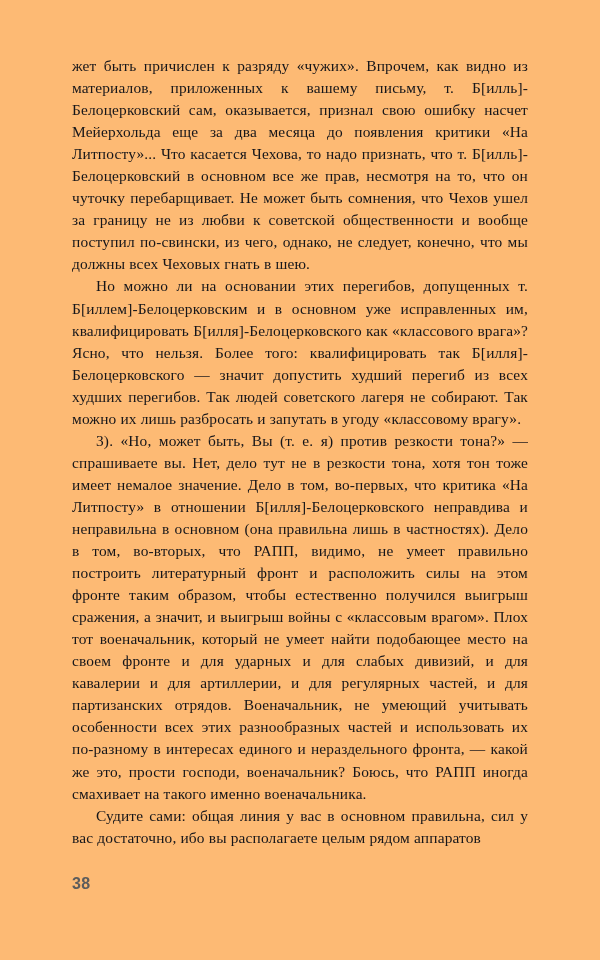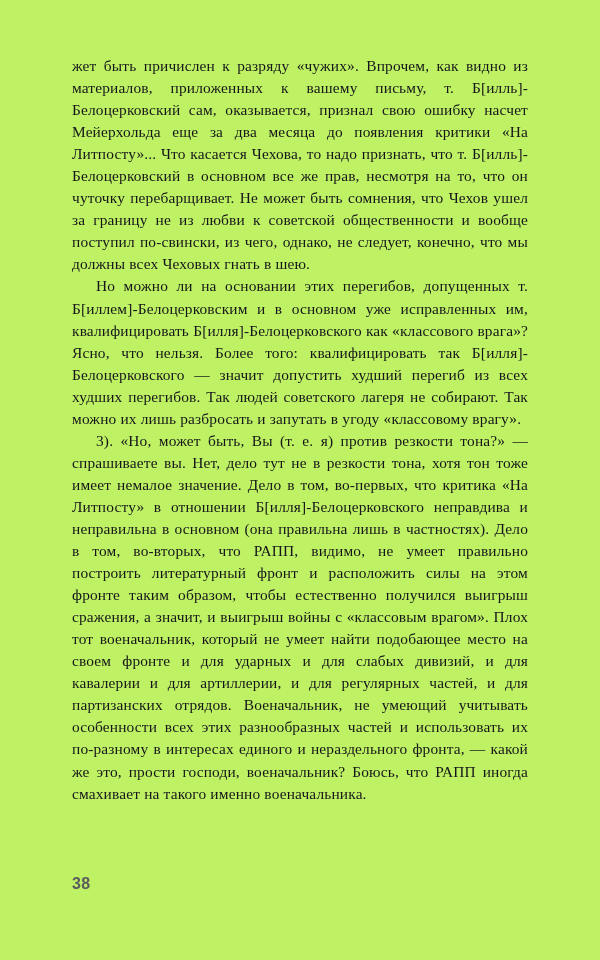--- a/index.html
+++ b/index.html
@@ -11,21 +11,21 @@
     height: 960px;
     background: #ffffff;
     font-family: "Liberation Serif", "DejaVu Serif", serif;
     overflow: hidden;
   }
 
   #page {
     position: relative;
     width: 600px;
     height: 960px;
-    background: #bef264;
+    background: #fdba74;
     box-sizing: border-box;
   }
 
   #text-column {
     position: absolute;
     left: 72px;
     top: 55px;
     width: 456px;
   }
 
@@ -63,17 +63,18 @@
 </style>
 </head>
 <body>
 
 <div id="page">
 
   <div id="text-column">
     <p class="para cont">жет быть причислен к разряду «чужих». Впрочем, как видно из материалов, приложенных к вашему письму, т. Б[илль]-Белоцерковский сам, оказывается, признал свою ошибку насчет Мейерхольда еще за два месяца до появления критики «На Литпосту»... Что касается Чехова, то надо признать, что т. Б[илль]-Белоцерковский в основном все же прав, несмотря на то, что он чуточку перебарщивает. Не может быть сомнения, что Чехов ушел за границу не из любви к советской общественности и вообще поступил по-свински, из чего, однако, не следует, конечно, что мы должны всех Чеховых гнать в шею.</p>
     <p class="para">Но можно ли на основании этих перегибов, допущенных т. Б[иллем]-Белоцерковским и в основном уже исправленных им, квалифицировать Б[илля]-Белоцерковского как «классового врага»? Ясно, что нельзя. Более того: квалифицировать так Б[илля]-Белоцерковского — значит допустить худший перегиб из всех худших перегибов. Так людей советского лагеря не собирают. Так можно их лишь разбросать и запутать в угоду «классовому врагу».</p>
     <p class="para">3). «Но, может быть, Вы (т. е. я) против резкости тона?» — спрашиваете вы. Нет, дело тут не в резкости тона, хотя тон тоже имеет немалое значение. Дело в том, во-первых, что критика «На Литпосту» в отношении Б[илля]-Белоцерковского неправдива и неправильна в основном (она правильна лишь в частностях). Дело в том, во-вторых, что РАПП, видимо, не умеет правильно построить литературный фронт и расположить силы на этом фронте таким образом, чтобы естественно получился выигрыш сражения, а значит, и выигрыш войны с «классовым врагом». Плох тот военачальник, который не умеет найти подобающее место на своем фронте и для ударных и для слабых дивизий, и для кавалерии и для артиллерии, и для регулярных частей, и для партизанских отрядов. Военачальник, не умеющий учитывать особенности всех этих разнообразных частей и использовать их по-разному в интересах единого и нераздельного фронта, — какой же это, прости господи, военачальник? Боюсь, что РАПП иногда смахивает на такого именно военачальника.</p>
+    <p class="para">Судите сами: общая линия у вас в основном правильна, сил у вас достаточно, ибо вы располагаете целым рядом аппаратов</p>
   </div>
 
   <div id="folio">38</div>
 
 </div>
 
 </body></html>

